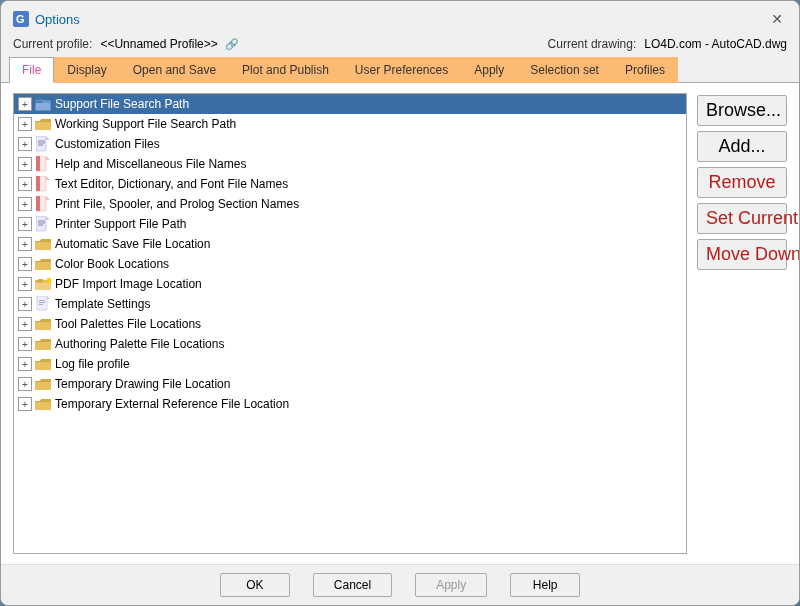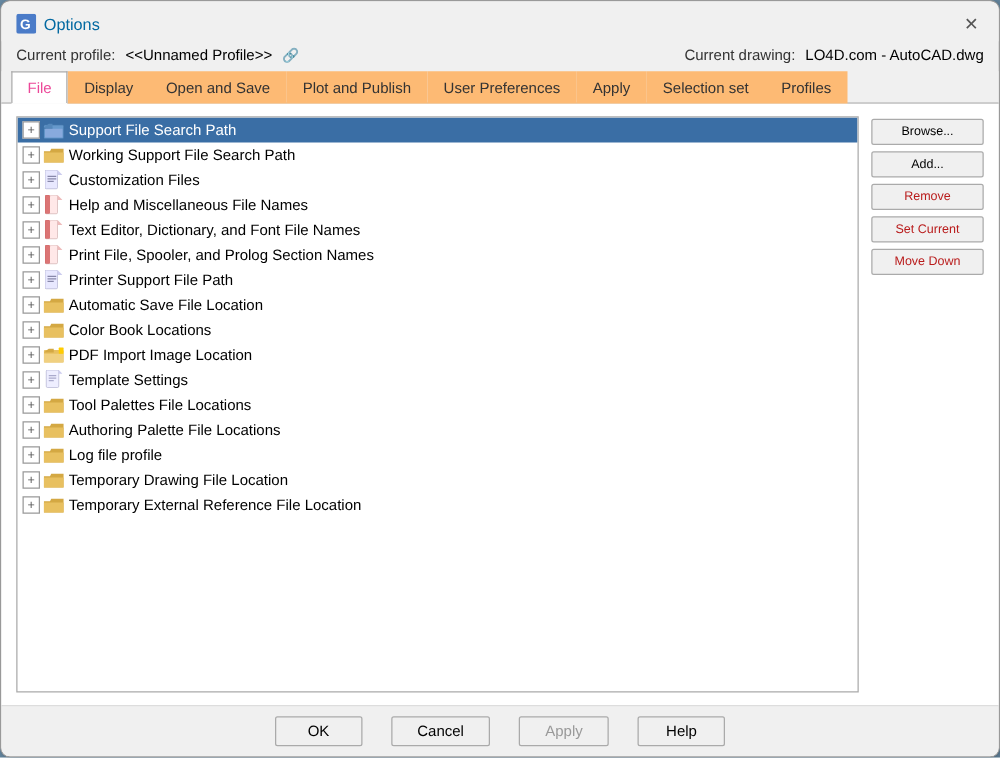--- a/index.html
+++ b/index.html
@@ -165,21 +165,21 @@
       flex-direction: column;
       gap: 5px;
       width: 90px;
       padding-top: 2px;
     }
     .side-btn {
       padding: 4px 8px;
       background: #f0f0f0;
       border: 1px solid #aaa;
       border-radius: 2px;
-      font-size: 10px;
+      font-size: 18px;
       cursor: pointer;
       text-align: center;
       white-space: nowrap;
       color: #000;
     }
     .side-btn:disabled, .side-btn.disabled {
       color: #b91c1c;
       cursor: default;
     }
     .bottom-bar {

